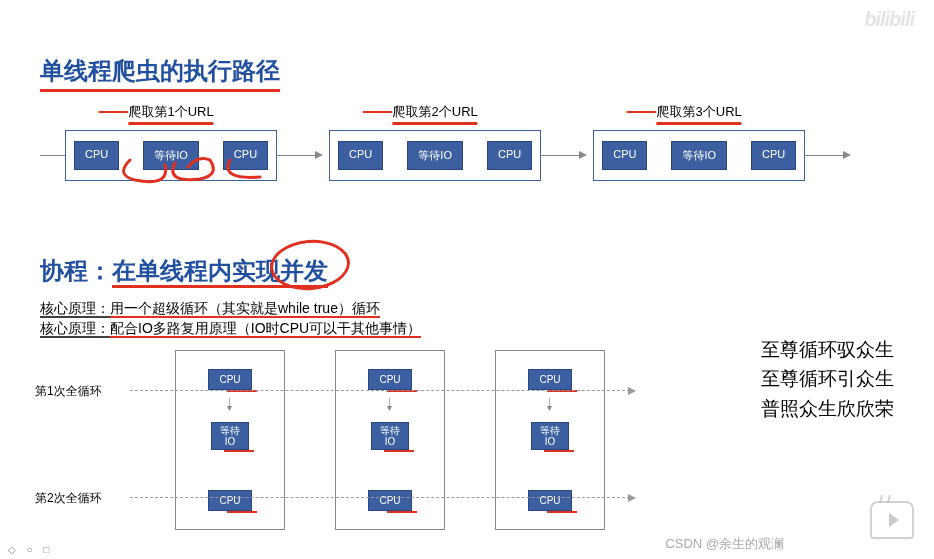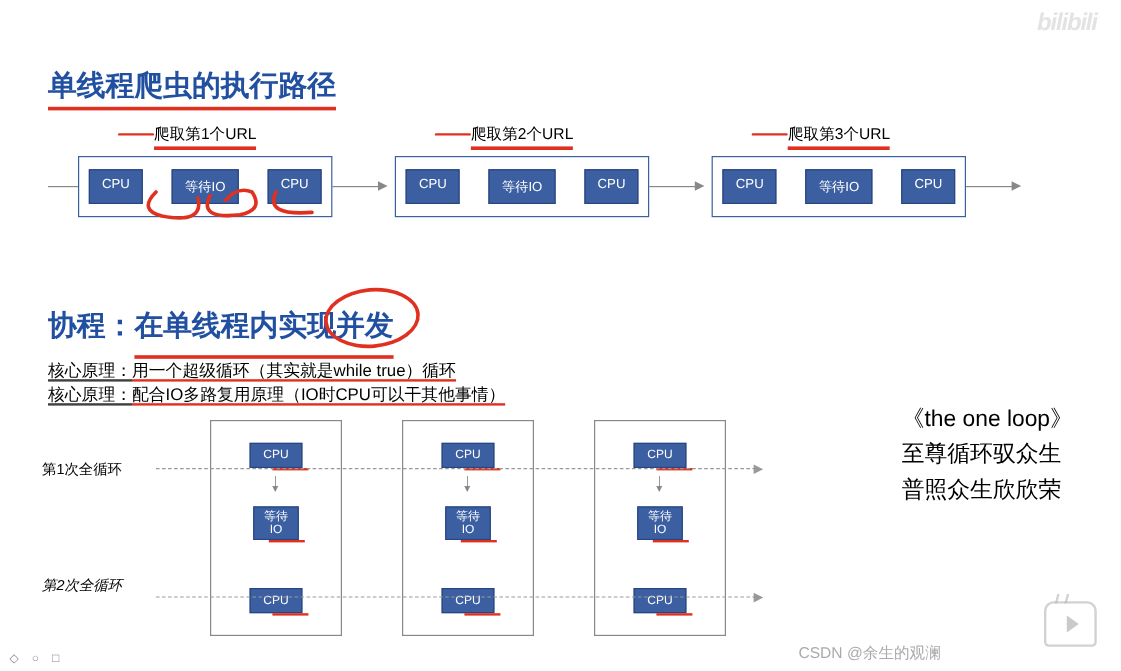--- a/index.html
+++ b/index.html
@@ -82,21 +82,21 @@
     .title2 {
       position: absolute;
       top: 255px;
       left: 40px;
       font-size: 24px;
       font-weight: bold;
       color: #2250a0;
     }
     .title2 .u {
       border-bottom: 3px solid #e03020;
-      padding-bottom: 11px;
+      padding-bottom: 1px;
     }
     .red-circle {
       position: absolute;
       width: 80px;
       height: 50px;
       border: 3px solid #e03020;
       border-radius: 50%;
       top: 240px;
       left: 270px;
       transform: rotate(-5deg);
@@ -115,21 +115,21 @@
       top: 345px;
       left: 35px;
       width: 600px;
     }
     .loop-label {
       position: absolute;
       font-size: 12px;
       left: 0;
     }
     .ll1 { top: 38px; }
-    .ll2 { top: 135px; font-style: italic; }
+    .ll2 { top: 145px; }
     .cols {
       position: absolute;
       left: 140px;
       top: 5px;
       display: flex;
       gap: 50px;
     }
     .col {
       width: 110px;
       height: 180px;
@@ -334,22 +334,22 @@
       <div class="small-cell io red-under"><span>等待</span><br><span>IO</span></div>
       <div style="flex:1"></div>
       <div class="small-cell red-under" style="margin-bottom:18px">CPU</div>
     </div>
   </div>
 </div>
 <div class="h-line hl1"></div>
 <div class="h-line hl2"></div>
 
 <div class="poem">
-  <div class="poem-title">《the one loop》</div>
   <div>至尊循环驭众生</div>
+  <div>至尊循环引众生</div>
   <div>普照众生欣欣荣</div>
 </div>
 
 <div class="watermark">CSDN @余生的观澜</div>
 
 <div class="corner-icon">
   <div class="play-tri"></div>
 </div>
 
 <div class="toolbar">◇ ○ □</div>

